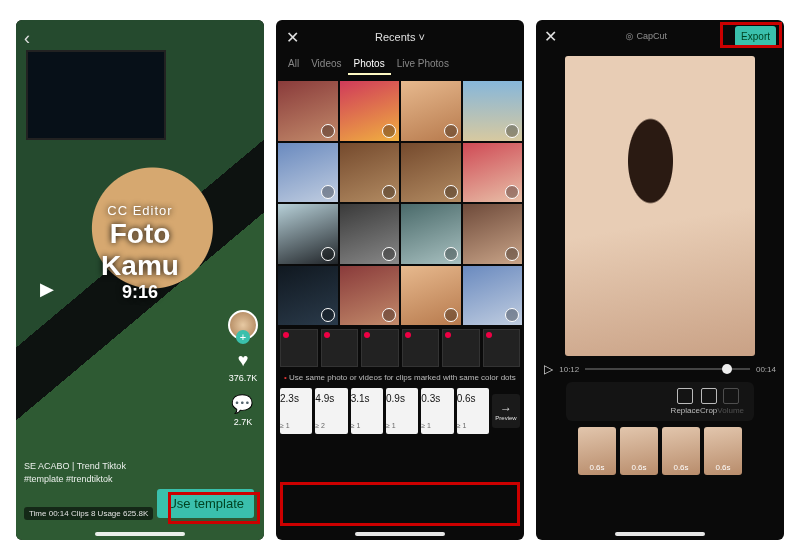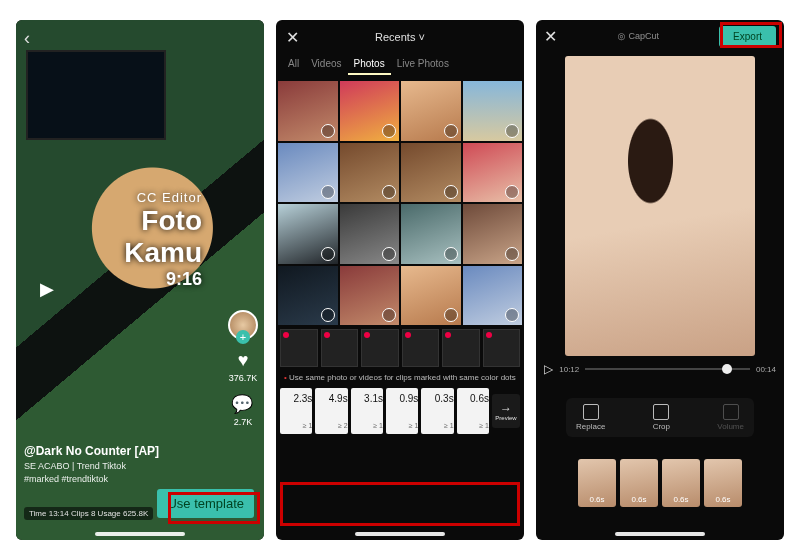--- a/index.html
+++ b/index.html
@@ -21,21 +21,21 @@
 .callout{position:absolute;border:3px solid var(--red);pointer-events:none}
 
 
 .p1-video{position:absolute;inset:0;
   background:
    radial-gradient(circle at 55% 40%, #d6a870 0 60px, transparent 61px),
    linear-gradient(140deg,#254a2e 0 45%, #0d1210 45% 55%, #2e5a33 55% 100%);
 }
 .p1-screen{position:absolute;top:30px;left:10px;width:140px;height:90px;background:#071018;border:2px solid #222}
 .p1-back{position:absolute;top:8px;left:8px;font-size:18px}
-.p1-overlay-text{position:absolute;top:170px;left:50%;transform:translateX(-50%);text-align:right;font-family:cursive;color:#fff;text-shadow:0 0 6px #000}
+.p1-overlay-text{position:absolute;top:183px;left:50%;transform:translateX(-50%);text-align:center;font-family:cursive;color:#fff;text-shadow:0 0 6px #000}
 .p1-ot-line1{font-size:13px;letter-spacing:1px}
 .p1-ot-line2{font-size:28px;font-weight:600}
 .p1-ot-line3{font-size:18px;font-weight:600}
 .p1-play{position:absolute;top:258px;left:24px;color:#fff;font-size:18px}
 .p1-rail{position:absolute;right:6px;top:290px;display:flex;flex-direction:column;align-items:center;gap:10px}
 .p1-avatar{width:30px;height:30px;border-radius:50%;background:radial-gradient(circle,#e7c9a3,#a77b52);border:2px solid #fff;position:relative}
 .p1-avatar::after{content:"+";position:absolute;bottom:-6px;left:50%;transform:translateX(-50%);background:var(--teal);color:#fff;width:14px;height:14px;border-radius:50%;font-size:11px;line-height:14px;text-align:center}
 .p1-metric{display:flex;flex-direction:column;align-items:center;gap:2px;color:#fff}
 .p1-metric .ico{font-size:18px}
 .p1-metric .num{font-size:9px}
@@ -69,41 +69,41 @@
 .tI{background:linear-gradient(160deg,#3a3a3a,#888)}
 .tJ{background:linear-gradient(160deg,#4a6a6a,#a8c0c0)}
 .tK{background:linear-gradient(160deg,#6e4a3a,#c9a488)}
 .tL{background:linear-gradient(160deg,#101820,#2a3a4a)}
 .p2-hint{font-size:8px;color:#bbb;padding:6px 8px 2px 8px}
 .p2-hint::before{content:"• ";color:#d33}
 .p2-strip{display:flex;gap:3px;padding:0 4px;margin-top:2px}
 .p2-strip .clip{flex:1;aspect-ratio:1/1;background:#222;border:1px solid #333;position:relative}
 .p2-strip .clip::after{content:"";position:absolute;top:2px;left:2px;width:6px;height:6px;border-radius:50%;background:#e04}
 .p2-durrow{display:flex;gap:3px;padding:4px;align-items:center}
-.p2-durrow .dur{flex:1;background:#f3f3f3;color:#111;text-align:right;padding:5px 0;font-size:10px;border-radius:2px;display:flex;flex-direction:column;gap:18px}
+.p2-durrow .dur{flex:1;background:#f3f3f3;color:#111;text-align:left;padding:5px 0;font-size:10px;border-radius:2px;display:flex;flex-direction:column;gap:18px}
 .p2-durrow .dur .s{font-size:7px;color:#666}
 .p2-next{width:28px;height:34px;background:#1a1a1a;border-radius:3px;display:flex;flex-direction:column;align-items:center;justify-content:center;gap:1px}
 .p2-next .arr{font-size:12px}
 .p2-next .lbl{font-size:6px}
 
 
 .p3-top{display:flex;align-items:center;height:32px;padding:0 8px;justify-content:space-between}
 .p3-close{font-size:16px}
 .p3-brand{font-size:9px;opacity:.6;display:flex;gap:3px;align-items:center}
-.p3-export{background:var(--teal);color:#042;padding:5px 14px;font-size:10px;border-radius:3px}
+.p3-export{background:var(--teal);color:#042;padding:5px 6px;font-size:10px;border-radius:3px}
 .p3-preview{margin:4px auto 0 auto;width:190px;height:300px;
   background:
     radial-gradient(ellipse at 45% 35%, #2a1a12 0 22px, transparent 23px),
     linear-gradient(170deg,#e8cdb5 0 55%,#c9a185 100%);
   border-radius:3px}
 .p3-timeline{display:flex;align-items:center;gap:6px;padding:6px 8px;font-size:8px;color:#aaa}
 .p3-timeline .play{font-size:12px;color:#ddd}
 .p3-timeline .track{flex:1;height:2px;background:#444;position:relative}
 .p3-timeline .track::after{content:"";position:absolute;right:18px;top:-4px;width:10px;height:10px;border-radius:50%;background:#eee}
-.p3-tools{display:flex;gap:28px;justify-content:space-between;background:#141414;margin:16px 30px;padding:6px 10px;border-radius:6px}
+.p3-tools{display:flex;gap:0;justify-content:flex-end;background:#141414;margin:0 30px;padding:6px 10px;border-radius:6px}
 .p3-tool{display:flex;flex-direction:column;align-items:center;gap:2px;font-size:8px;color:#bbb}
 .p3-tool .ico{width:16px;height:16px;border:1.5px solid #bbb;border-radius:2px}
 .p3-tool.dis{opacity:.35}
 .p3-clips{display:flex;gap:4px;padding:6px 6px 0 6px;justify-content:center}
 .p3-clip{width:38px;height:48px;background:linear-gradient(170deg,#e2c6ad,#b88c6b);border-radius:3px;position:relative;display:flex;align-items:flex-end;justify-content:center;color:#fff;font-size:8px;padding-bottom:3px}
 .p3-clip.sel{background:var(--teal);color:#042}
 .p3-clip.sel::before{content:"✎";position:absolute;top:6px;font-size:14px}
 </style>
 </head>
 <body>
@@ -129,25 +129,24 @@
         <span class="ico">♥</span>
         <span class="num">376.7K</span>
       </div>
       <div class="p1-metric">
         <span class="ico">💬</span>
         <span class="num">2.7K</span>
       </div>
     </div>
 
     <div class="p1-meta">
-      <span class="handle">@Dark No Counter [AP]</span>
       <span class="sub">SE ACABO | Trend Tiktok</span>
-      <span class="tags">#marked #trendtiktok</span>
-    </div>
-    <div class="p1-clipinfo">Time 13:14 Clips 8 Usage 625.8K</div>
+      <span class="tags">#template #trendtiktok</span>
+    </div>
+    <div class="p1-clipinfo">Time 00:14 Clips 8 Usage 625.8K</div>
 
     <div class="p1-usebtn">Use template</div>
     <div class="callout" style="right:4px;bottom:16px;width:92px;height:32px"></div>
     <div class="homebar"></div>
   </div>
 
   <div class="phone">
     <div class="p2-top">
       <span class="p2-close">✕</span>
       <span class="p2-album">

